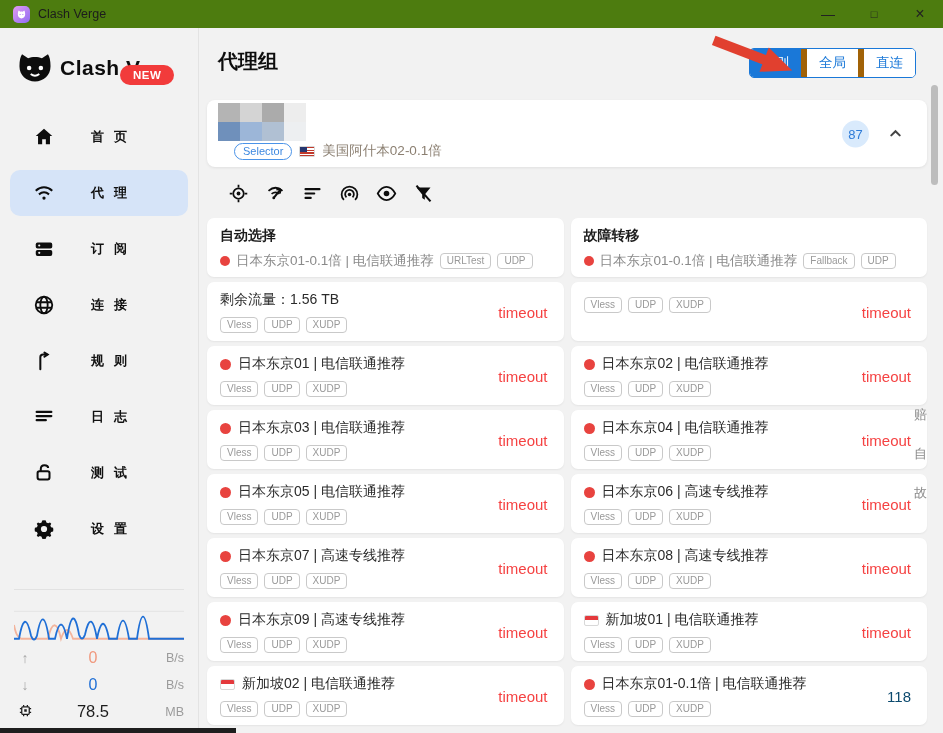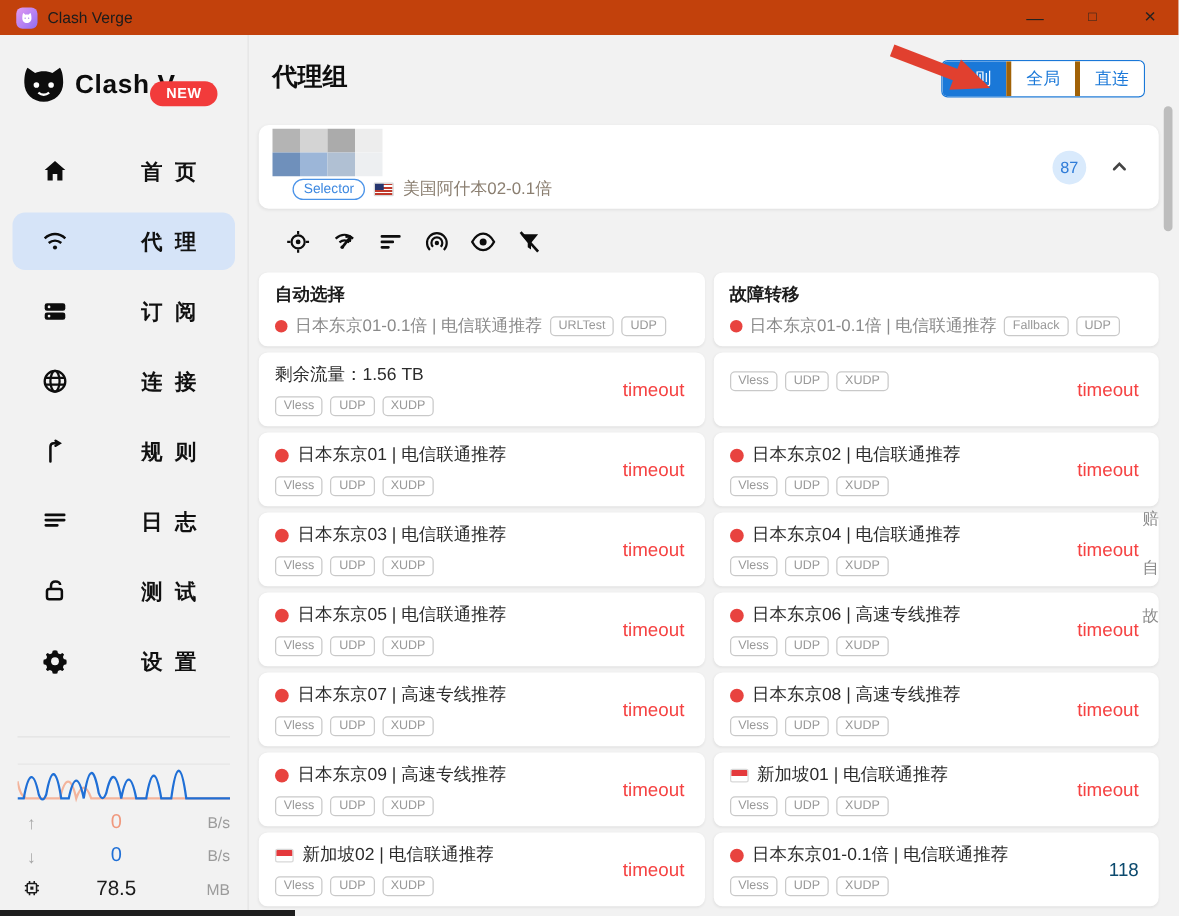--- a/index.html
+++ b/index.html
@@ -1,21 +1,21 @@
 <!DOCTYPE html>
 <html><head>
 <meta charset="utf-8">
 <style>
   * { margin:0; padding:0; box-sizing:border-box; }
   html,body { width:943px; height:733px; }
   body { font-family:"Liberation Sans", sans-serif; background:#f2f2f2; overflow:hidden; }
   .window { width:943px; height:733px; position:relative; background:#f2f2f2; overflow:hidden; }
 
   
-  .titlebar { height:28px; background:#c2410c; display:flex; align-items:center; padding-left:13px; position:relative; }
+  .titlebar { height:28px; background:#4d7c0f; display:flex; align-items:center; padding-left:13px; position:relative; }
   .app-ico { width:17px; height:17px; border-radius:5px; background:linear-gradient(135deg,#e39bf2,#8f6cf2); display:flex; align-items:center; justify-content:center; margin-right:8px; }
   .app-ico svg { width:11px; height:11px; }
   .tb-title { font-size:12.5px; color:#1c1c1c; }
   .win-controls { position:absolute; right:0; top:0; height:28px; display:flex; }
   .win-btn { width:46px; height:28px; display:flex; align-items:center; justify-content:center; color:#222; font-size:13px; cursor:default; }
   .win-btn.min { font-size:14px; }
   .win-btn.max { font-size:11px; }
   .win-btn.close { font-size:16px; }
 
   
@@ -25,40 +25,40 @@
   .sidebar { width:199px; border-right:1px solid #e3e3e3; position:relative; padding-top:14px; background:#f2f2f2; }
   .logo-row { position:relative; height:52px; display:flex; align-items:center; padding-left:14px; }
   .logo-cat { width:42px; height:38px; }
   .logo-text { font-size:21px; font-weight:bold; color:#0d0d0d; margin-left:4px; letter-spacing:0.5px; }
   .logo-badge { position:absolute; left:120px; top:23px; background:#f23b3b; color:#fff; font-size:11.5px; font-weight:bold; padding:4px 13px; border-radius:14px; letter-spacing:0.5px; }
   .nav { margin-top:20px; }
   .nav-item { height:46px; margin:10px 10px; display:flex; align-items:center; padding-left:22px; border-radius:10px; cursor:pointer; }
   .nav-item.active { background:#d6e4f8; }
   .nav-ico { width:24px; height:24px; color:#0d0d0d; display:flex; align-items:center; justify-content:center; }
   .nav-ico svg { width:22px; height:22px; }
-  .nav-label { margin-left:57px; font-size:17px; font-weight:600; color:#111; letter-spacing:10px; white-space:nowrap; }
+  .nav-label { margin-left:35px; font-size:13px; font-weight:600; color:#111; letter-spacing:10px; white-space:nowrap; }
 
   .traffic { position:absolute; left:14px; right:14px; bottom:8px; }
   .traffic-divider { border-top:1px solid #e2e2e2; margin-bottom:14px; }
   .traffic-graph { width:100%; height:40px; display:block; }
   .stat-row { display:flex; align-items:center; height:27px; }
   .stat-ico { width:22px; color:#a6a6a6; font-size:14px; text-align:center; }
   .stat-ico svg { width:15px; height:15px; }
   .stat-val { flex:1; text-align:center; font-size:16px; }
   .stat-val.up { color:#f0987d; }
   .stat-val.down { color:#1f6fd6; }
   .stat-val.mem { color:#1c1c1c; font-size:16.5px; }
   .stat-unit { width:34px; text-align:right; color:#9b9b9b; font-size:12.5px; }
 
   
   .main { flex:1; position:relative; padding:0 16px 0 8px; }
   .main-header { height:50px; padding-top:20px; position:relative; }
   .page-title { font-size:20px; font-weight:bold; color:#0d0d0d; margin-left:11px; }
   .mode-group { position:absolute; right:11px; top:20px; display:flex; border:1px solid #1a78d8; border-radius:5px; overflow:hidden; background:#fff; }
-  .mode-btn { padding:5px 12px; font-size:13.5px; color:#1a78d8; background:#fff; border:none; border-left:4px solid #a16207; cursor:pointer; font-family:inherit; }
+  .mode-btn { padding:5px 12px; font-size:13.5px; color:#1a78d8; background:#fff; border:none; border-left:6px solid #a16207; cursor:pointer; font-family:inherit; }
   .mode-btn:first-child { border-left:none; }
   .mode-btn.active { background:#1a78d8; color:#fff; }
   .annotation-arrow { position:absolute; left:498px; top:2px; width:95px; height:50px; pointer-events:none; }
 
   
   .group-card { margin-top:22px; height:67px; background:#fff; border-radius:8px; box-shadow:0 1px 3px rgba(0,0,0,0.08); position:relative; }
   .mosaic { position:absolute; left:11px; top:3px; display:grid; grid-template-columns:repeat(4,22px); grid-template-rows:19px 19px; }
   .mosaic span { display:block; }
   .m1{background:#b4b4b4}.m2{background:#d4d4d4}.m3{background:#ababab}.m4{background:#ededed}
   .m5{background:#6f90bb}.m6{background:#9cb6d8}.m7{background:#b0c0d3}.m8{background:#edeff1}

